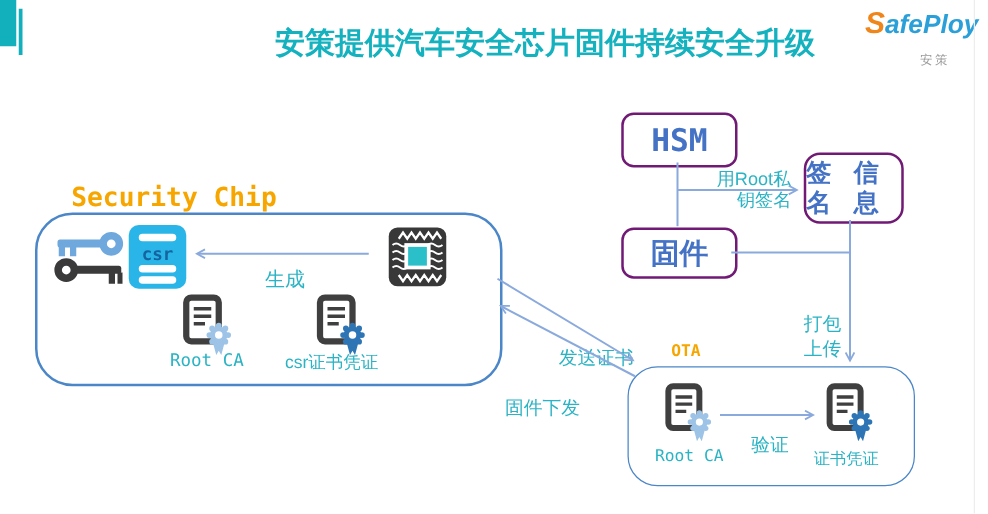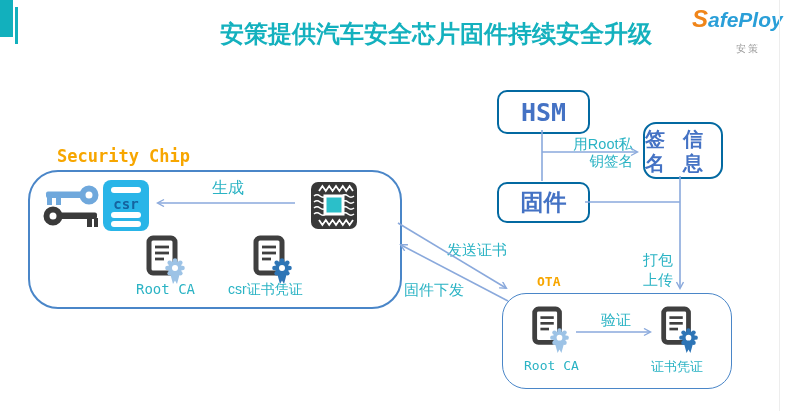--- a/index.html
+++ b/index.html
@@ -13,39 +13,39 @@
   .page-title{left:176px;top:18px;font-size:24px;font-weight:700;color:#14b1be;
               letter-spacing:0;white-space:nowrap;margin-left:44px;}
   .logo{left:692px;top:7px;width:95px;line-height:1;}
   .logo-main{font-style:italic;font-weight:700;font-size:21px;color:#2a9fd8;white-space:nowrap;}
   .logo-s{color:#f08519;font-size:24px;}
   .logo-sub{display:block;margin-left:44px;margin-top:13px;font-size:10px;color:#9a9a9a;
             font-style:normal;letter-spacing:2px;}
   .page-edge{left:779px;top:0;width:1px;height:411px;background:#ededed;}
 
   
-  .node{border:2px solid #0369a1;border-radius:10px;background:#fff;color:#4472c4;
+  .node{border:2px solid #701a75;border-radius:10px;background:#fff;color:#4472c4;
         display:flex;align-items:center;justify-content:center;font-weight:700;}
   .hsm{left:497px;top:90px;width:89px;height:40px;font-size:25px;
        font-family:"DejaVu Sans Mono",monospace;}
   .firmware{left:497px;top:182px;width:89px;height:37px;font-size:23px;}
   .signature{left:643px;top:122px;width:76px;height:53px;font-size:20px;border-radius:13px;
              flex-direction:row;line-height:24px;}
   .group-box{background:#fff;}
   .chip-group{left:28px;top:170px;width:370px;height:135px;border:2px solid #4a86c8;
               border-radius:30px;}
   .ota-group{left:502px;top:293px;width:228px;height:94px;border:1.5px solid #4a86c8;
              border-radius:24px;}
 
   
   .grp-label{color:#f7a600;font-weight:700;font-family:"DejaVu Sans Mono",monospace;}
-  .chip-group-label{left:57px;top:146px;font-size:17px;}
+  .chip-group-label{left:57px;top:146px;font-size:21px;}
   .ota-group-label{left:537px;top:274px;font-size:13px;}
   .teal{color:#2ab3c4;}
-  .lbl{font-size:15px;white-space:nowrap;}
+  .lbl{font-size:15px;white-space:nowrap;margin-top:36px;}
   .gen-label{left:212px;top:178px;font-size:16px;}
   .sign-label{left:549px;top:136px;width:84px;text-align:right;font-size:14.5px;line-height:16.5px;}
   .pack-label{left:636px;top:206px;width:44px;text-align:center;font-size:15px;line-height:20px;margin-top:44px;}
   .send-label{left:447px;top:241px;}
   .dispatch-label{left:404px;top:281px;}
   .verify-label{left:601px;top:311px;}
   .cert-label{font-size:14px;white-space:nowrap;}
   .mono{font-family:"DejaVu Sans Mono",monospace;text-align:right;}
   .rootca-chip{left:136px;top:281px;}
   .csrcert-chip{left:228px;top:281px;}

